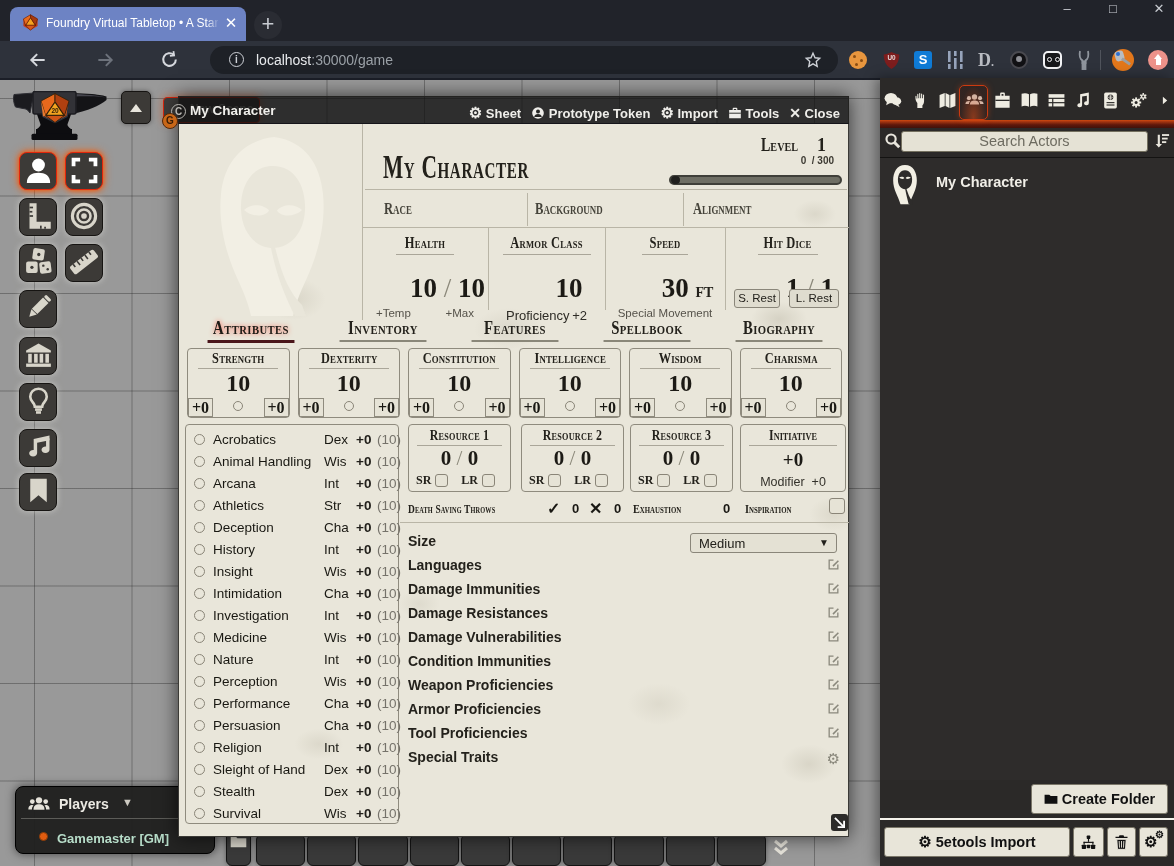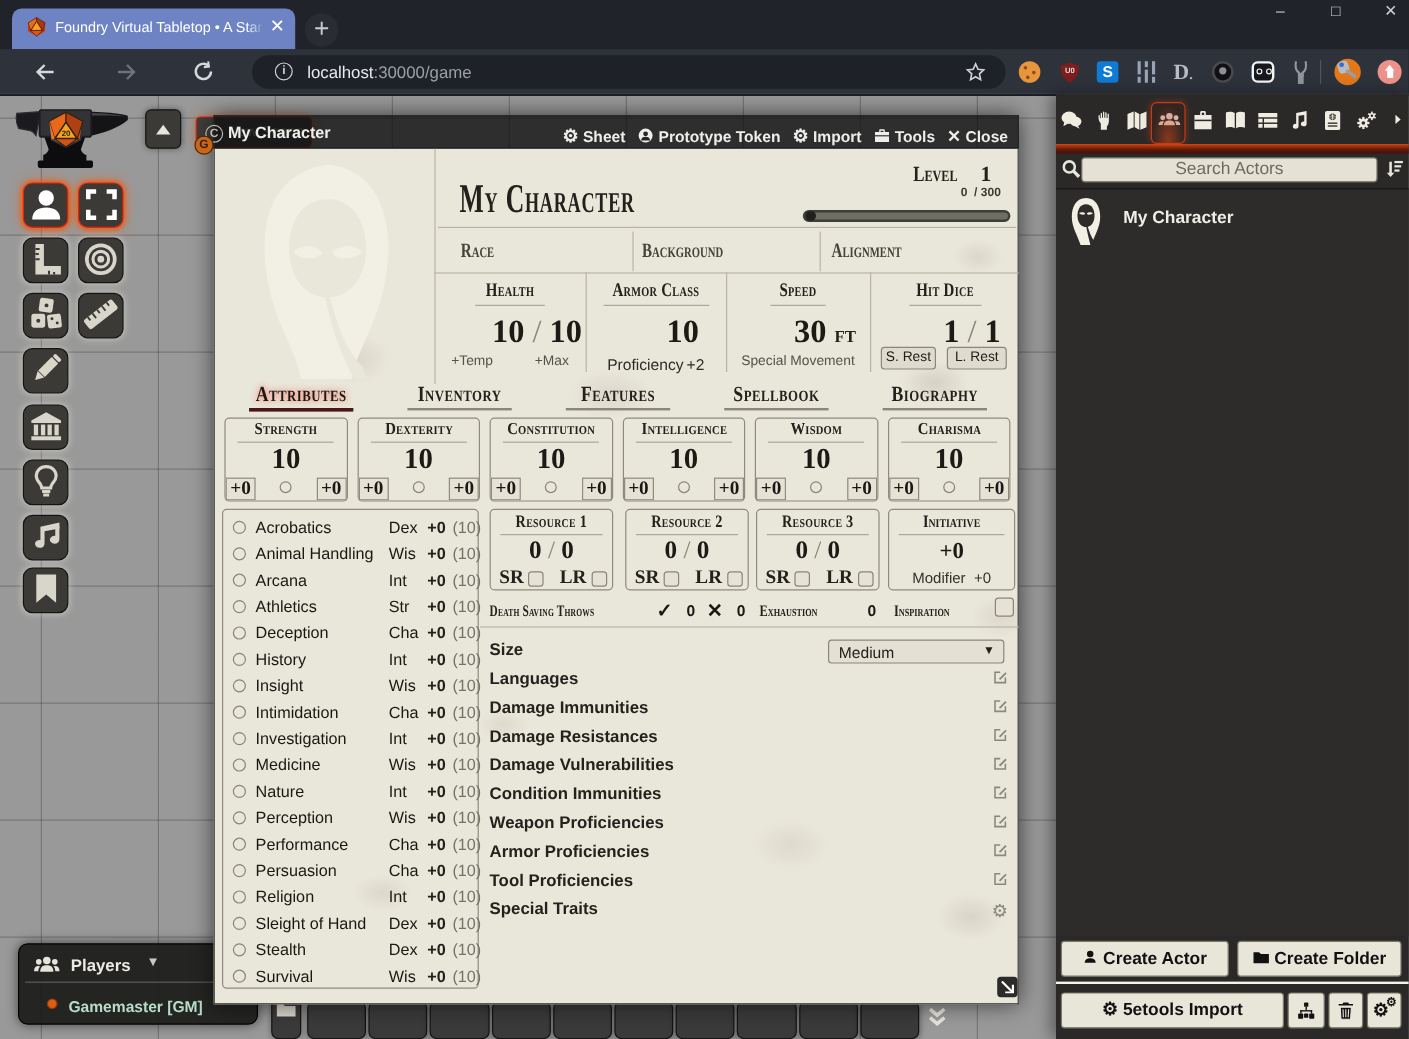--- a/index.html
+++ b/index.html
@@ -63,21 +63,21 @@
   .hgear { font-size:15px; }
   .vdiv { width:1px; background:#b9b5a6; }
   .hdiv { height:1px; background:#b9b5a6; }
   .shd { font-family:"Liberation Serif", serif; font-variant:small-caps; font-weight:bold; color:#23211b; }
   .snum { font-family:"Liberation Serif", serif; font-weight:bold; color:#1c1a15; }
   .slash { color:#8a8779; font-weight:normal; }
   .flabel { font-size:17px; color:#45433a; transform:scaleX(0.74); transform-origin:left top; }
   .statcol { top:103px; text-align:center; }
   .slabel { font-size:16px; margin-top:7px; letter-spacing:0.3px; transform:scaleX(0.78); transform-origin:center top; }
   .sline { height:1px; background:#aaa699; margin:2px auto 0; }
-  .bignum { font-size:27px; margin-top:6px;padding-left:45px; }
+  .bignum { font-size:27px; margin-top:18px;padding-left:45px; }
   .ssub { font-size:11.5px; color:#55524a; margin-top:3px; }
   .ssub2 { font-size:13px; color:#2e2c26; margin-top:4px; }
   .restbtn { top:165px; width:46px; height:19px; background:#dfdccf; border:1px solid #8a867a; border-radius:3px; font-size:11.5px; color:#22201b; text-align:center; line-height:17px; }
   .stab { flex:1; text-align:center; font-size:18px; letter-spacing:0.5px; transform:scaleX(0.82); }
   .stab::after { content:""; display:block; width:80%; margin:1px auto 0; height:2px; background:#8a8779; }
   .stab.active { color:#1c1a15; text-shadow:0 0 6px rgba(255,60,40,0.75); }
   .stab.active::after { background:#4a161a; height:3px; }
   .abox { flex:1; height:70px; border:1px solid #8f8b7e; border-radius:4px; position:relative; }
   .ahd { text-align:center; font-size:14px; margin-top:2px; letter-spacing:0.2px; transform:scaleX(0.88); }
   .aline { width:80%; margin:1px auto 0; height:1px; background:#aaa699; }
@@ -90,21 +90,21 @@
   .skrow .nm { position:absolute; left:27px; top:2px; }
   .skrow .ab { position:absolute; left:138px; top:2px; }
   .skrow .pm { position:absolute; left:170px; top:2px; font-weight:bold; color:#22201b; }
   .skrow .ps { position:absolute; left:191px; top:2px; color:#75726a; }
   #skills { border:1px solid #8f8b7e; border-radius:4px; padding-top:3px; }
   .rbox { top:300px; width:103px; height:68px; border:1px solid #8f8b7e; border-radius:4px; }
   .rhd { text-align:center; font-size:14.5px; margin-top:2px; display:block; letter-spacing:0.3px; transform:scaleX(0.82); }
   .rline { width:84%; margin:1px auto 0; height:1px; background:#aaa699; }
   .rval { text-align:center; font-size:21px; margin-top:0px; }
   .srlr { display:flex; align-items:center; font-size:11px; padding-left:7px; margin-top:2px; }
-  .srlr .shd { font-size:16px; }
+  .srlr .shd { font-size:12px; }
   .cb { width:13px; height:13px; background:#e6e3d6; border:1px solid #8a8578; border-radius:3px; display:inline-block; margin-left:4px; }
   .trow { height:24px; position:relative; }
   .trow .tl { position:absolute; left:0; top:3px; font-size:14px; font-weight:bold; color:#24221c; }
   .trow .tr { position:absolute; right:0; top:4px; font-size:13.5px; color:#2e2c26; }
   .eico { width:13px; height:13px; display:inline-block; }
 
   
   #sidebar { left:880px; top:78px; width:294px; height:788px; background:#2b2928; box-shadow:-4px 0 12px rgba(0,0,0,0.4); }
   .sbtn { background:#e8e5d9; border:1px solid #7a7668; border-radius:3px; color:#111; font-weight:bold; font-size:14.5px; text-align:center; }
 </style>
@@ -870,27 +870,20 @@
 
     <svg class="abs" style="left:8px; top:83px;" width="34" height="46" viewBox="0 0 79 94">
       <path d="M 39.5,3 C 59,3 67,21 67,39 C 67,60 56,74 50,94 L 29,94 C 23,74 12,60 12,39 C 12,21 20,3 39.5,3 Z" fill="#f2efe4"></path>
       <path d="M 39.5,15 C 51,15 56,26 56,37 C 56,51 48,59 39.5,59 C 31,59 23,51 23,37 C 23,26 28,15 39.5,15 Z" fill="#2e2c2b"></path>
       <path d="M 26,32 C 30,29.5 36,30 38,33 C 36,36.5 29.5,36 26,32 Z" fill="#f2efe4"></path>
       <path d="M 53,32 C 49,29.5 43,30 41,33 C 43,36.5 49.5,36 53,32 Z" fill="#f2efe4"></path>
       <path d="M 42,56 C 46,68 50,80 56,86 L 56,94 L 48,94 C 45,81 42,70 40,59 Z" fill="#2e2c2b"></path>
     </svg>
     <div class="abs" style="left:56px; top:96px; font-size:14.5px; font-weight:bold; color:#f0eee7;">My Character</div>
 
-    <div class="abs sbtn" style="left:4px; top:706px; width:140px; height:30px; line-height:28px;">
-      <svg width="13" height="13" viewBox="0 0 24 24" style="vertical-align:-1px;">
-        <circle cx="12" cy="7.5" r="5" fill="#111"></circle>
-        <path d="M 3.5,21 C 4,15.5 7.5,14 12,14 C 16.5,14 20,15.5 20.5,21 Z" fill="#111"></path>
-      </svg>
-      Create Actor
-    </div>
     <div class="abs sbtn" style="left:151px; top:706px; width:137px; height:30px; line-height:28px;">
       <svg width="14" height="12" viewBox="0 0 24 20" style="vertical-align:-1px;">
         <path d="M 1,2.5 L 9,2.5 L 11.5,5 L 23,5 L 23,18 L 1,18 Z" fill="#111"></path>
       </svg>
       Create Folder
     </div>
     <div class="abs" style="left:0px; top:740px; width:294px; height:2px; background:#f5f3ec;"></div>
     <div class="abs sbtn" style="left:4px; top:749px; width:186px; height:30px; line-height:28px;">
       <span style="font-size:15px;">⚙</span> 5etools Import
     </div>

